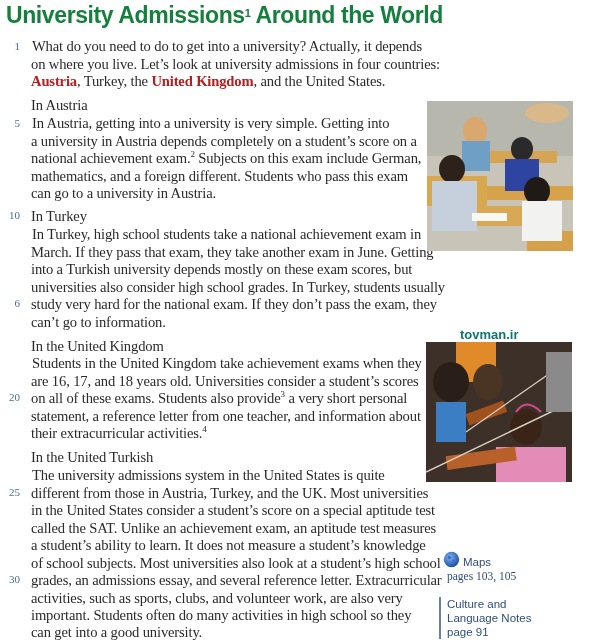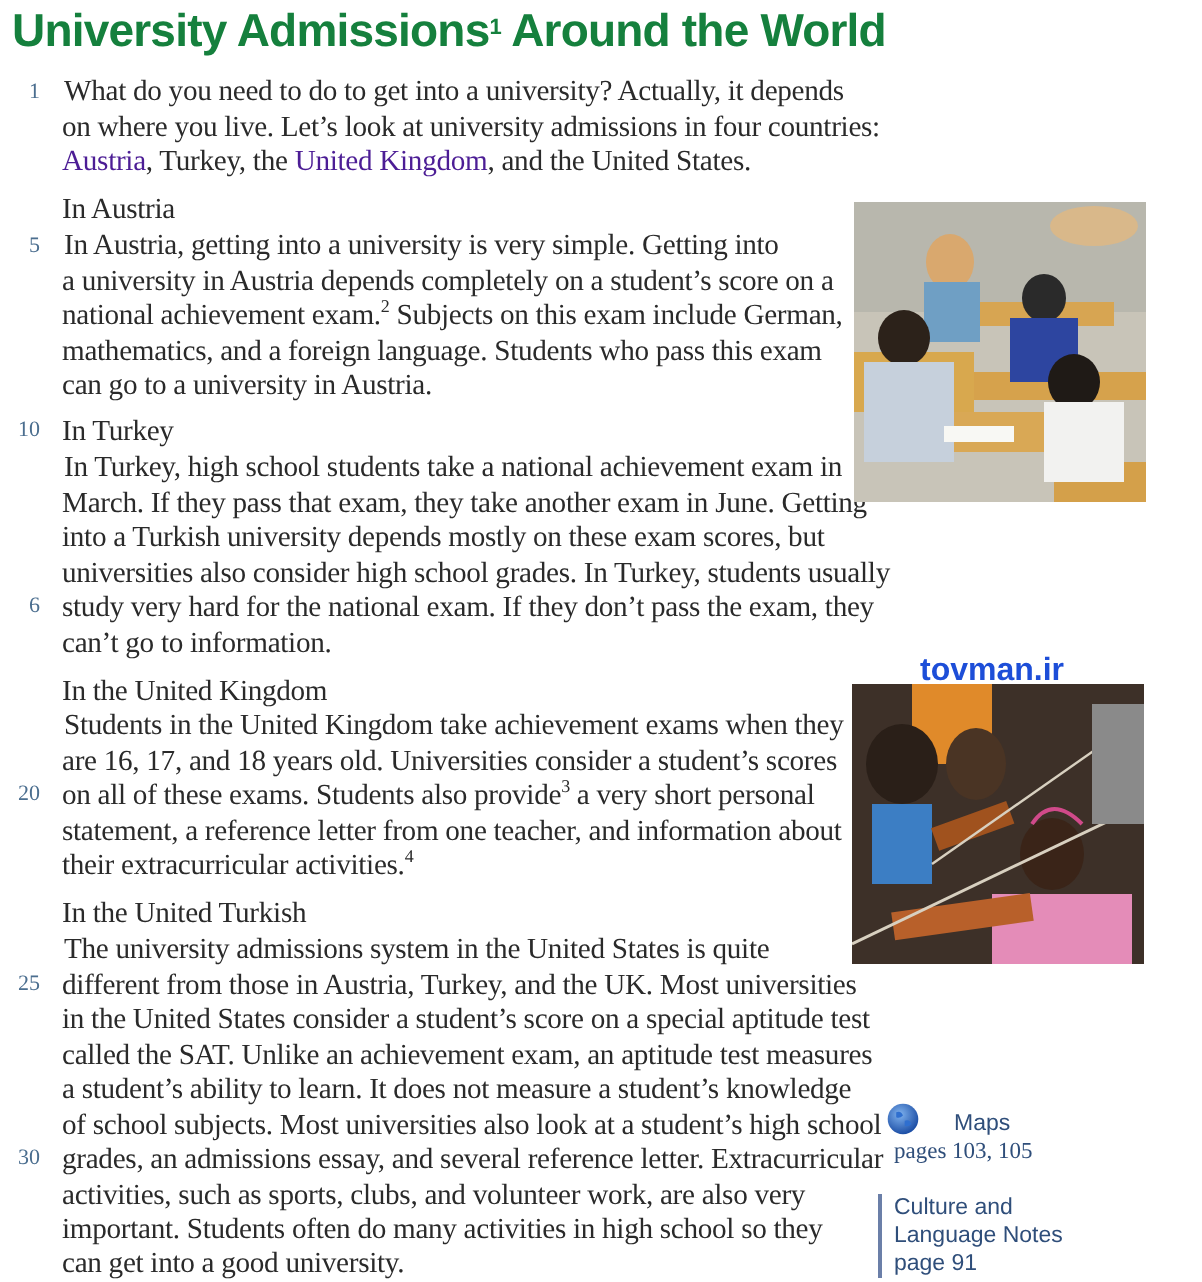--- a/index.html
+++ b/index.html
@@ -18,35 +18,35 @@
   .lnum {
     position: absolute; width: 20px; text-align: right;
     font-size: 11px; color: #4b6e8f;
   }
   .line {
     position: absolute; left: 31px; font-size: 14.6px; white-space: nowrap;
     line-height: 18px; letter-spacing: -0.15px;
   }
   .indent { left: 32px; }
   .head { font-weight: normal; }
-  .hl { color: #4c1d95; font-weight: normal; }
+  .hl { color: #b91c1c; font-weight: bold; }
   sup.fn { font-size: 9px; vertical-align: 6px; line-height: 0; }
   .photo { position: absolute; overflow: hidden; }
   .photo1 { left: 427px; top: 101px; width: 146px; height: 150px; background: #b9a68a; }
   .photo2 { left: 426px; top: 342px; width: 146px; height: 140px; background: #3a2a1e; }
   .watermark {
     position: absolute; left: 460px; top: 327px;
     font-family: "Liberation Sans", "DejaVu Sans", sans-serif;
-    font-weight: bold; font-size: 16px; color: #1d4ed8;
+    font-weight: bold; font-size: 13px; color: #0f766e;
   }
   .side {
     position: absolute; font-family: "Liberation Sans", "DejaVu Sans", sans-serif;
     font-size: 11.5px; color: #2f4e7a; line-height: 14px;
   }
-  .maps-title { left: 477px; top: 555px; text-align: right; }
+  .maps-title { left: 463px; top: 555px; text-align: right; }
   .maps-pages { left: 447px; top: 569px; font-family: Liberation Serif, serif; }
   .culture { left: 447px; top: 597px; border-left: 2px solid #6b7fa8; padding-left: 6px; margin-left: -8px; }
   .globe { position: absolute; left: 443px; top: 551px; width: 17px; height: 17px; }
 </style>
 </head>
 <body>
 
 <div class="title"><span>University Admissions</span><sup>1</sup><span> Around the World</span></div>
 
 <div class="lnum" style="left:0;top:40px">1</div>
@@ -58,21 +58,21 @@
 <div class="lnum" style="left:0;top:573px">30</div>
 
 <div class="line indent" style="top:37px">What do you need to do to get into a university? Actually, it depends</div>
 <div class="line" style="top:55px">on where you live. Let’s look at university admissions in four countries:</div>
 <div class="line" style="top:72px"><span class="hl">Austria</span><span>, Turkey, the </span><span class="hl">United Kingdom</span><span>, and the United States.</span></div>
 
 <div class="line head" style="top:96px">In Austria</div>
 <div class="line indent" style="top:114px">In Austria, getting into a university is very simple. Getting into</div>
 <div class="line" style="top:132px">a university in Austria depends completely on a student’s score on a</div>
 <div class="line" style="top:149px"><span>national achievement exam.</span><sup class="fn">2</sup><span> Subjects on this exam include German,</span></div>
-<div class="line" style="top:167px">mathematics, and a foreign language. Students who pass this exam</div>
+<div class="line" style="top:167px">mathematics, and a foreign different. Students who pass this exam</div>
 <div class="line" style="top:184px">can go to a university in Austria.</div>
 
 <div class="line head" style="top:207px">In Turkey</div>
 <div class="line indent" style="top:225px">In Turkey, high school students take a national achievement exam in</div>
 <div class="line" style="top:243px">March. If they pass that exam, they take another exam in June. Getting</div>
 <div class="line" style="top:260px">into a Turkish university depends mostly on these exam scores, but</div>
 <div class="line" style="top:278px">universities also consider high school grades. In Turkey, students usually</div>
 <div class="line" style="top:295px">study very hard for the national exam. If they don’t pass the exam, they</div>
 <div class="line" style="top:313px">can’t go to information.</div>
 

